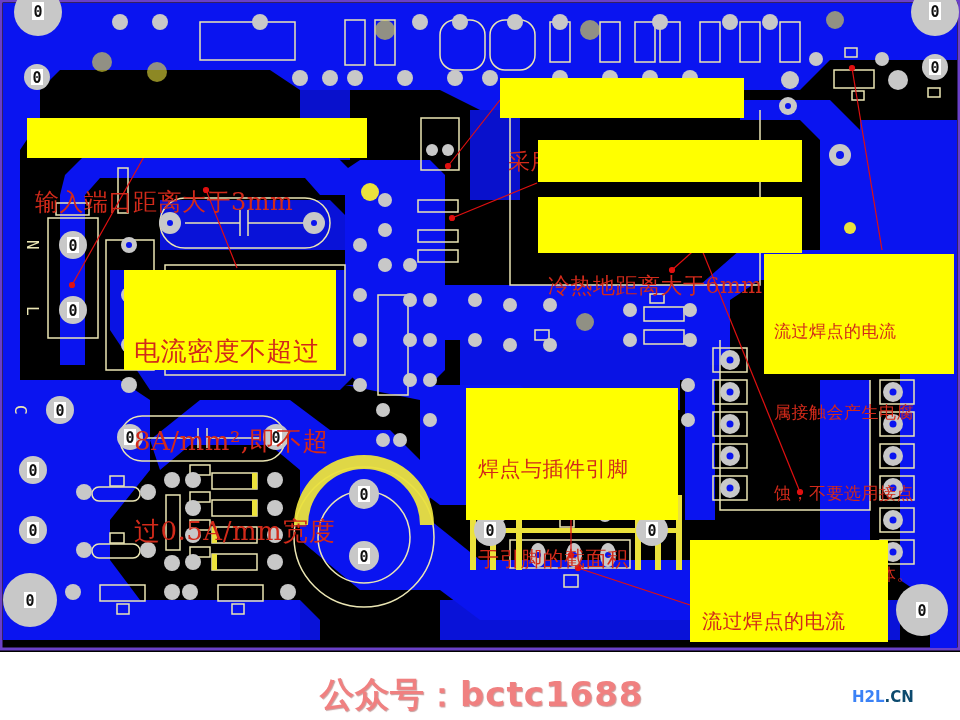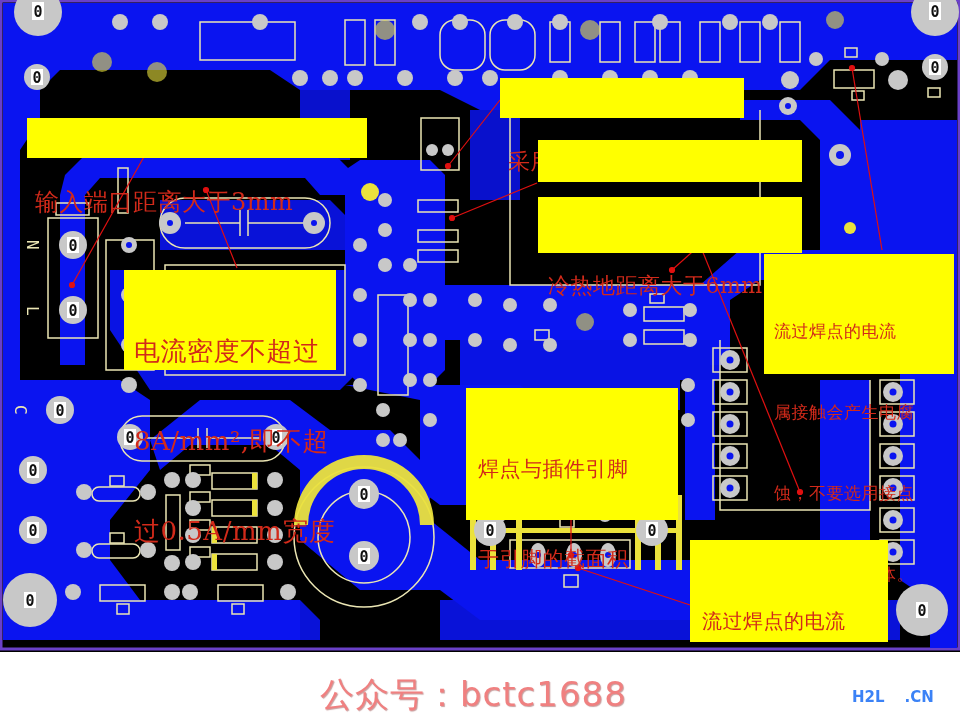--- a/index.html
+++ b/index.html
@@ -19,31 +19,31 @@
       letter-spacing: 0.5px;
     }
     .callout .line { display: block; }
     #footer {
       position: absolute; left: 0; top: 652px; width: 960px; height: 68px;
       background: #ffffff;
     }
     #watermark {
       position: absolute; left: 320px; top: 672px;
       font-family: "DejaVu Sans", "Liberation Sans", sans-serif;
-      font-weight: normal; font-size: 34px; color: #f08080;
+      font-weight: bold; font-size: 34px; color: #f08080;
       text-shadow: 1px 1px 1px #c8a0a0;
       letter-spacing: 1px;
     }
     #site-logo {
       position: absolute; left: 852px; top: 688px;
       font-family: "DejaVu Sans", "Liberation Sans", sans-serif;
       font-weight: bold; font-size: 15px;
     }
     #site-logo .brand { color: #3b82f6; }
-    #site-logo .tld { color: #3b82f6; margin-left: 20px; }
+    #site-logo .tld { color: #0c4a6e; }
     svg text { font-family: "DejaVu Sans Mono", "Liberation Mono", monospace; }
   </style>
 </head>
 <body>
 
 <svg id="board" viewBox="0 0 960 652" xmlns="http://www.w3.org/2000/svg">
 
   <rect x="0" y="0" width="960" height="652" fill="#000000"></rect>
 
   <rect x="1" y="1" width="958" height="648" fill="none" stroke="#6a40c8" stroke-width="3"></rect>

